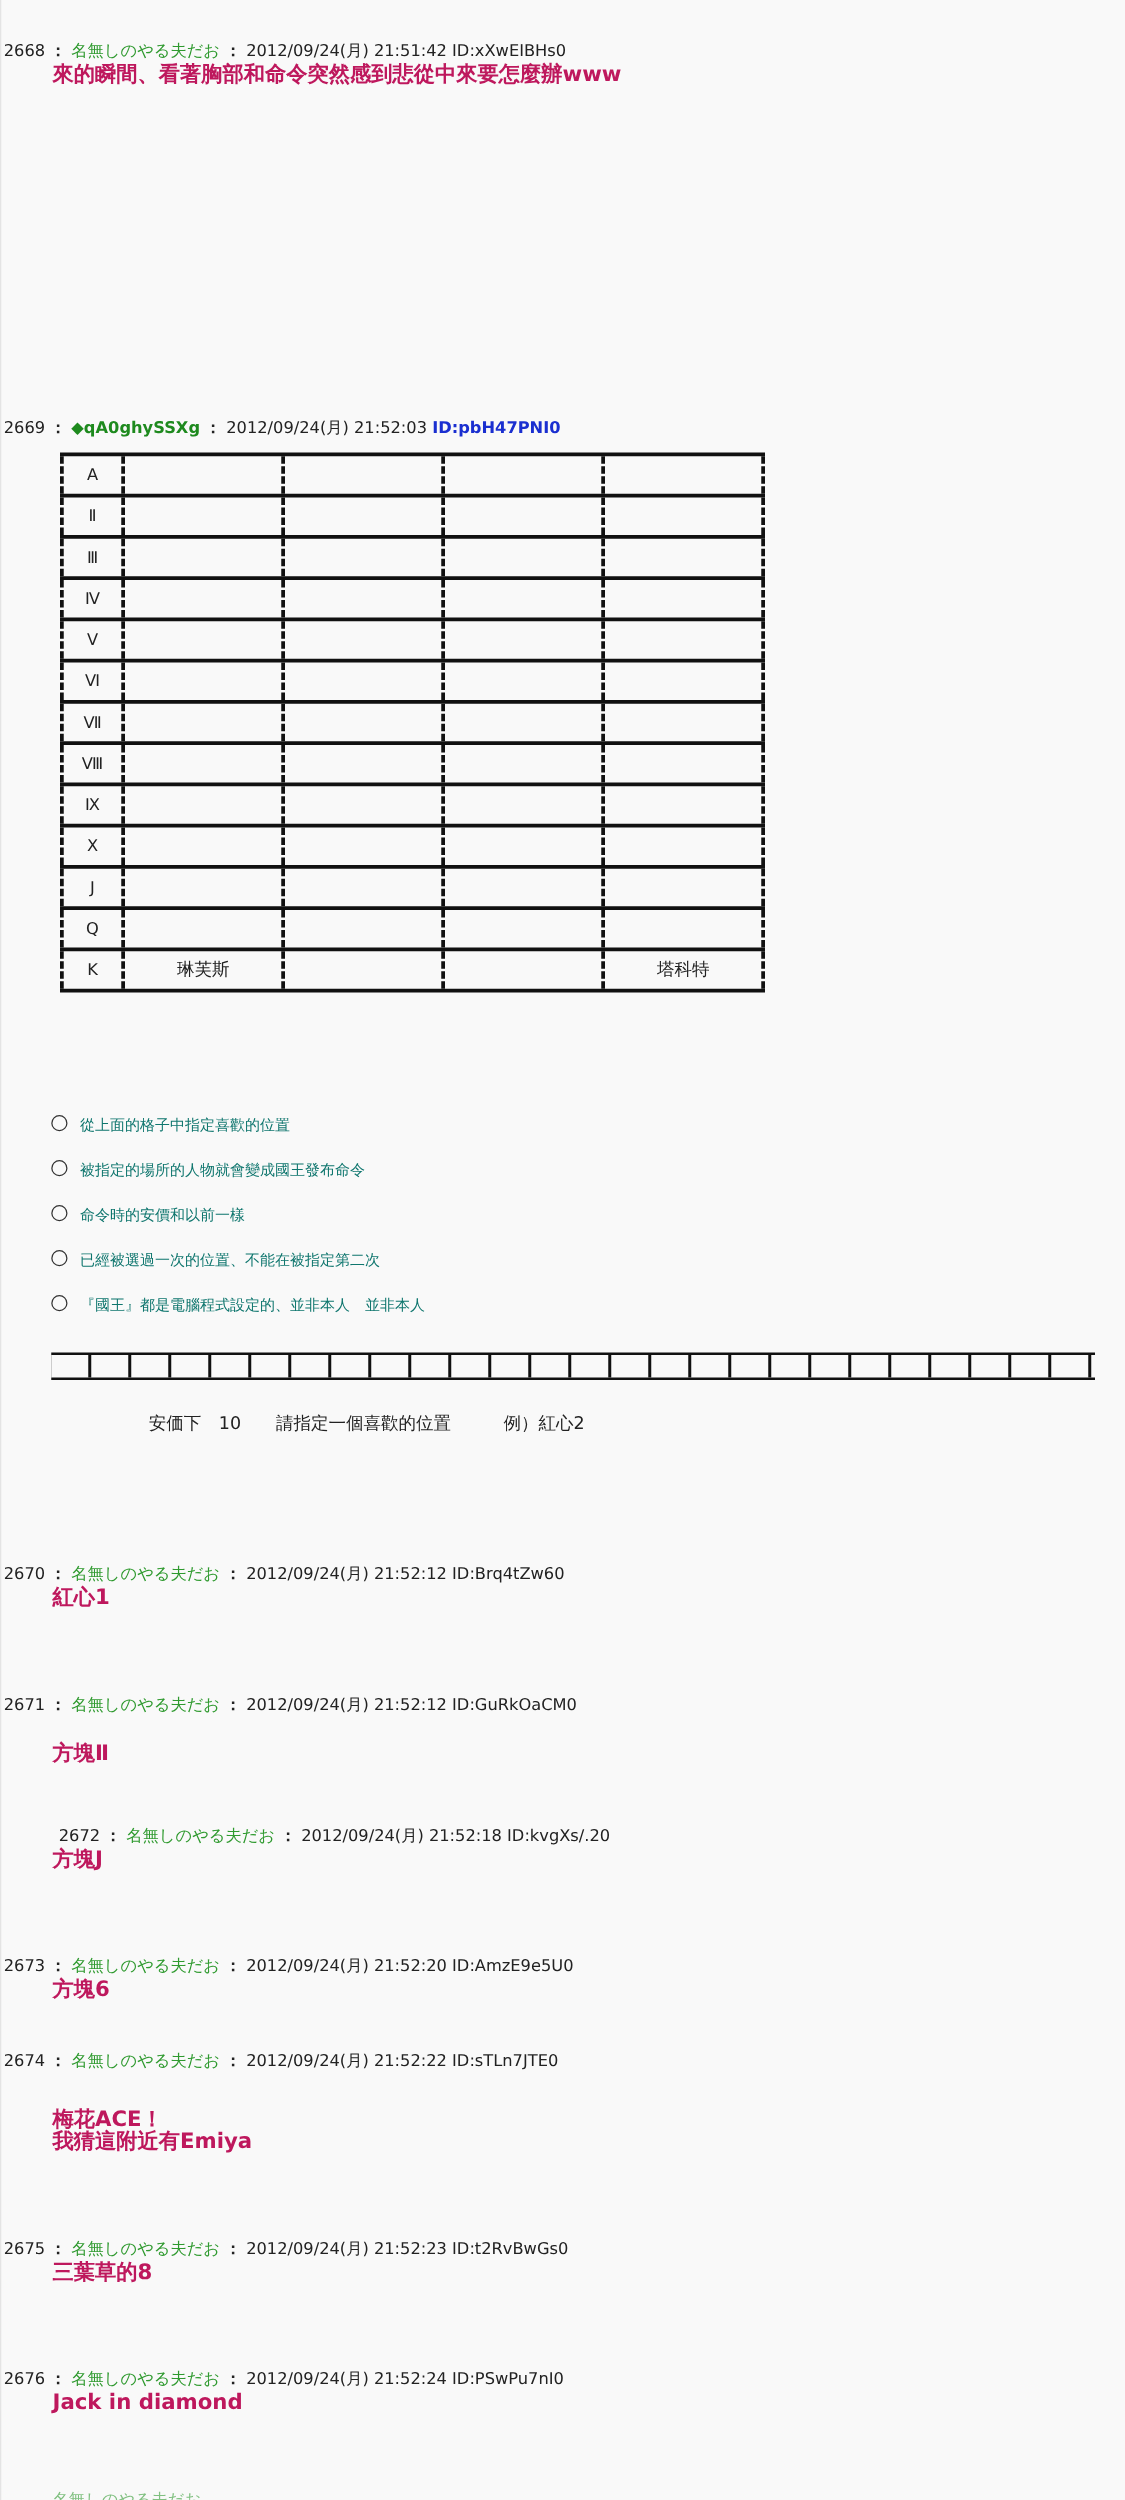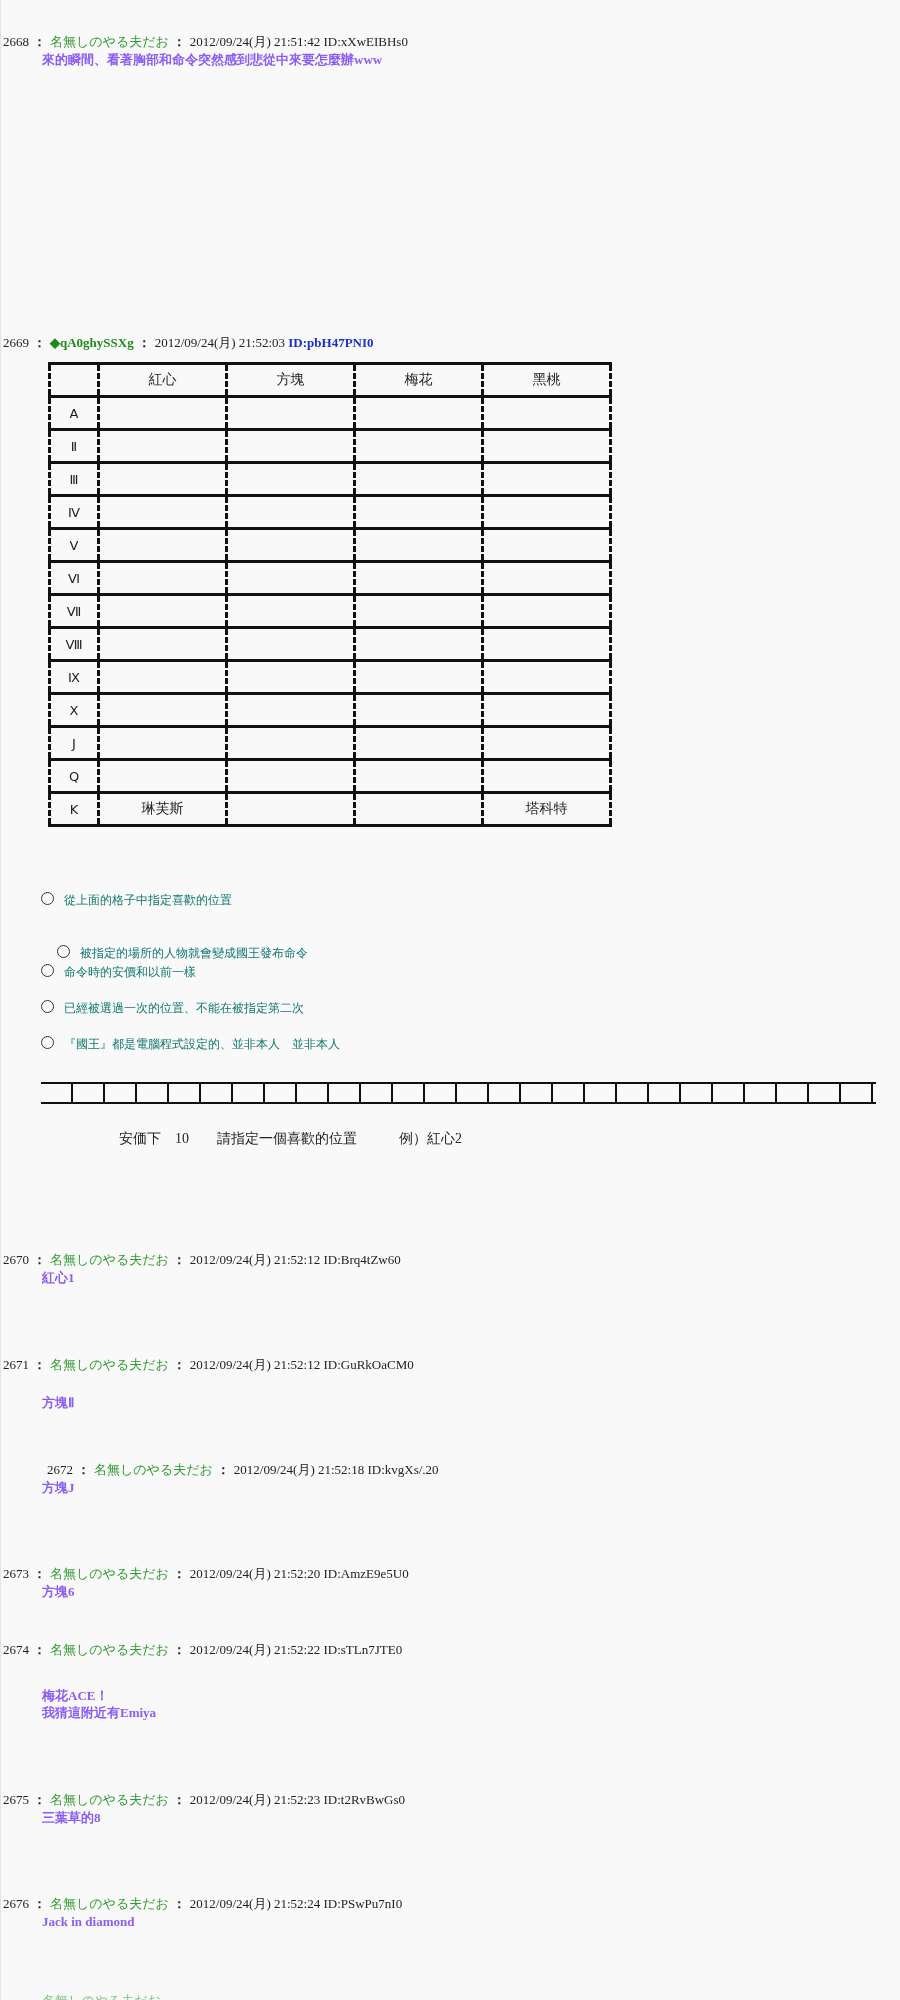--- a/index.html
+++ b/index.html
@@ -5,28 +5,28 @@
   html, body { margin: 0; padding: 0; }
   body {
     width: 900px; height: 2000px; overflow: hidden;
     background: #f9f9f9;
     font-family: "DejaVu Sans", sans-serif;
     color: #111;
     position: relative;
     border-left: 1px solid #e4e4e4;
     box-sizing: border-box;
   }
-  .abs { position: absolute; font-family: Liberation Serif, serif; }
+  .abs { position: absolute; }
   .post-header { font-size: 13px; white-space: nowrap; line-height: 16px; color: #222; }
   .post-header .num { }
   .post-header .sep { font-weight: bold; margin: 0 4px; }
   .post-header .name { color: #2f9a2f; }
   .post-header .trip { color: #1e8a1e; font-weight: bold; }
   .post-header .id-blue { color: #1a2fd0; font-weight: bold; }
-  .post-body { font-size: 13px; font-weight: bold; line-height: 16px; color: #8b5cf6; white-space: nowrap; }
+  .post-body { font-size: 17px; font-weight: bold; line-height: 16px; color: #be185d; white-space: nowrap; }
 
   
   .card-table {
     position: absolute; left: 47px; top: 362px;
     border-collapse: collapse;
   }
   .card-table td {
     border: 3px solid #111;
     border-left-style: dashed; border-right-style: dashed;
     height: 30px; padding: 0;
@@ -54,27 +54,20 @@
   <span class="num">2668</span><span class="sep">：</span><span class="name">名無しのやる夫だお</span><span class="sep">：</span><span>2012/09/24(月) 21:51:42</span> <span>ID:xXwEIBHs0</span>
 </div>
 <div class="abs post-body" style="left:41px; top:52px;">來的瞬間、看著胸部和命令突然感到悲從中來要怎麼辦www</div>
 
 <div class="abs post-header" style="left:2px; top:335px;">
   <span class="num">2669</span><span class="sep">：</span><span class="trip">◆qA0ghySSXg</span><span class="sep">：</span><span>2012/09/24(月) 21:52:03</span> <span class="id-blue">ID:pbH47PNI0</span>
 </div>
 
 <table class="card-table">
   <tbody>
-      <tr>
-    <td class="rowlabel"></td>
-    <td class="cell">紅心</td>
-    <td class="cell">方塊</td>
-    <td class="cell">梅花</td>
-    <td class="cell">黑桃</td>
-  </tr>
   <tr>
         <td class="rowlabel">A</td>
         <td class="cell"></td>
         <td class="cell"></td>
         <td class="cell"></td>
         <td class="cell"></td>
       </tr>
   <tr>
         <td class="rowlabel">Ⅱ</td>
         <td class="cell"></td>
@@ -156,21 +149,21 @@
         <td class="rowlabel">K</td>
         <td class="cell">琳芙斯</td>
         <td class="cell"></td>
         <td class="cell"></td>
         <td class="cell">塔科特</td>
       </tr>
 </tbody>
   </table>
 
 <div class="abs rule-item" style="left:40px; top:891px;"><span class="bullet"></span><span>從上面的格子中指定喜歡的位置</span></div>
-<div class="abs rule-item" style="left:56px; top:927px;margin-top:17px;"><span class="bullet"></span><span>被指定的場所的人物就會變成國王發布命令</span></div>
+<div class="abs rule-item" style="left:40px; top:927px;"><span class="bullet"></span><span>被指定的場所的人物就會變成國王發布命令</span></div>
 <div class="abs rule-item" style="left:40px; top:963px;"><span class="bullet"></span><span>命令時的安價和以前一樣</span></div>
 <div class="abs rule-item" style="left:40px; top:999px;"><span class="bullet"></span><span>已經被選過一次的位置、不能在被指定第二次</span></div>
 <div class="abs rule-item" style="left:40px; top:1035px;"><span class="bullet"></span><span>『國王』都是電腦程式設定的、並非本人　並非本人</span></div>
 
 <div class="ruler"></div>
 
 <div class="abs instruction" style="left:118px; top:1130px;">安価下　10　　請指定一個喜歡的位置　　　例）紅心2</div>
 
 <div class="abs post-header" style="left:2px; top:1252px;">
   <span>2670</span><span class="sep">：</span><span class="name">名無しのやる夫だお</span><span class="sep">：</span><span>2012/09/24(月) 21:52:12</span> <span>ID:Brq4tZw60</span>

